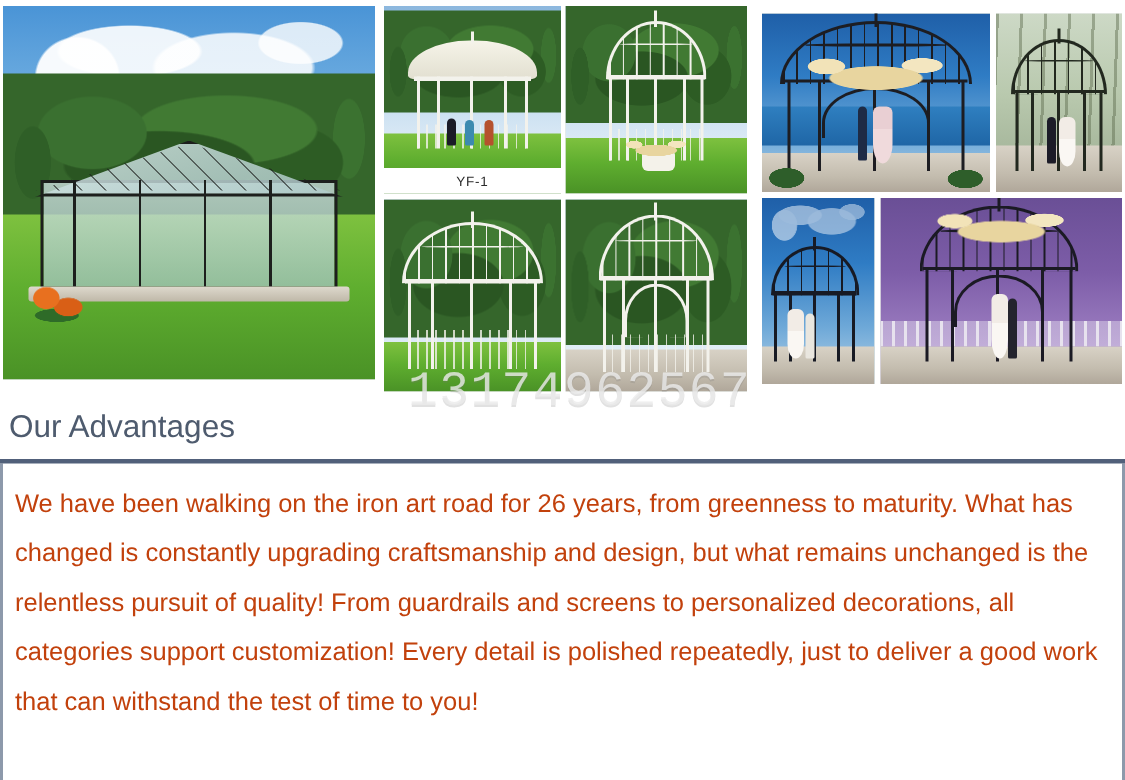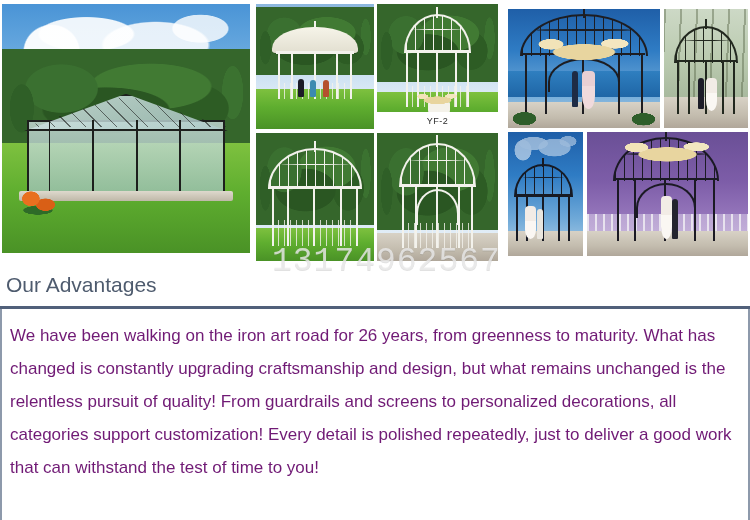--- a/index.html
+++ b/index.html
@@ -225,21 +225,21 @@
     box-sizing: border-box;
     border-left: 2px solid #8d99ab;
     border-right: 2px solid #8d99ab;
     background: #ffffff;
     padding: 10px 8px 0 8px;
     z-index: 20;
   }
   .body-text {
     font-size: 17px;
     line-height: 33px;
-    color: #701a75;
+    color: #c2410c;
     font-family: "Liberation Sans", sans-serif;
     margin: 0;
     text-align: left;
   }
 </style>
 </head>
 <body>
 
 <div class="gallery">
 
@@ -281,38 +281,38 @@
         <div class="roof-solid"></div>
         <div class="finial"></div>
         <div class="lintel" style="top:34%;"></div>
         <div class="body" style="top:34%;"></div>
         <div class="skirt"></div>
       </div>
       <div class="figure" style="left:36%; bottom:26%; height:14%;"></div>
       <div class="figure" style="left:46%; bottom:26%; height:13%; background:#3c8ab0;"></div>
       <div class="figure" style="left:57%; bottom:26%; height:13%; background:#b5512d;"></div>
     </div>
+    <div class="caption">YF-1</div>
   </div>
 
   <div class="photo" style="left:377px; top:4px; width:121px; height:125px;">
     <div class="scene sky-pale">
       <div class="treeline" style="top:0; height:62%;"></div>
       <div class="lawn bright" style="height:30%;"></div>
       <div class="gazebo white" style="left:22%; top:8%; width:56%; height:74%;">
         <div class="finial"></div>
         <div class="dome"></div>
         <div class="lintel"></div>
         <div class="body"></div>
         <div class="skirt"></div>
       </div>
       <div style="position:absolute; left:42%; bottom:12%; width:18%; height:12%;
                   background:#f4f2ea; border-radius:50% 50% 4px 4px / 28% 28% 4px 4px;"></div>
       <div class="florals" style="left:30%; bottom:18%; width:40%; height:12%;"></div>
     </div>
-    <div class="caption">YF-2</div>
   </div>
 
   <div class="photo" style="left:256px; top:133px; width:118px; height:128px;">
     <div class="scene sky-pale">
       <div class="treeline" style="top:0; height:72%;"></div>
       <div class="lawn bright" style="height:26%;"></div>
       <div class="gazebo white" style="left:10%; top:12%; width:80%; height:76%;">
         <div class="finial"></div>
         <div class="dome"></div>
         <div class="lintel"></div>

